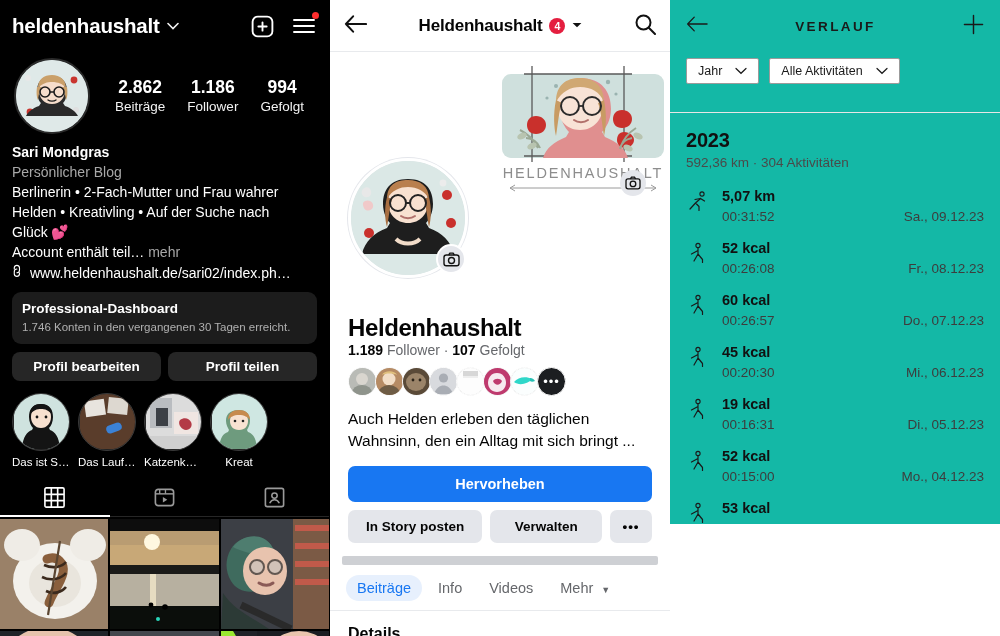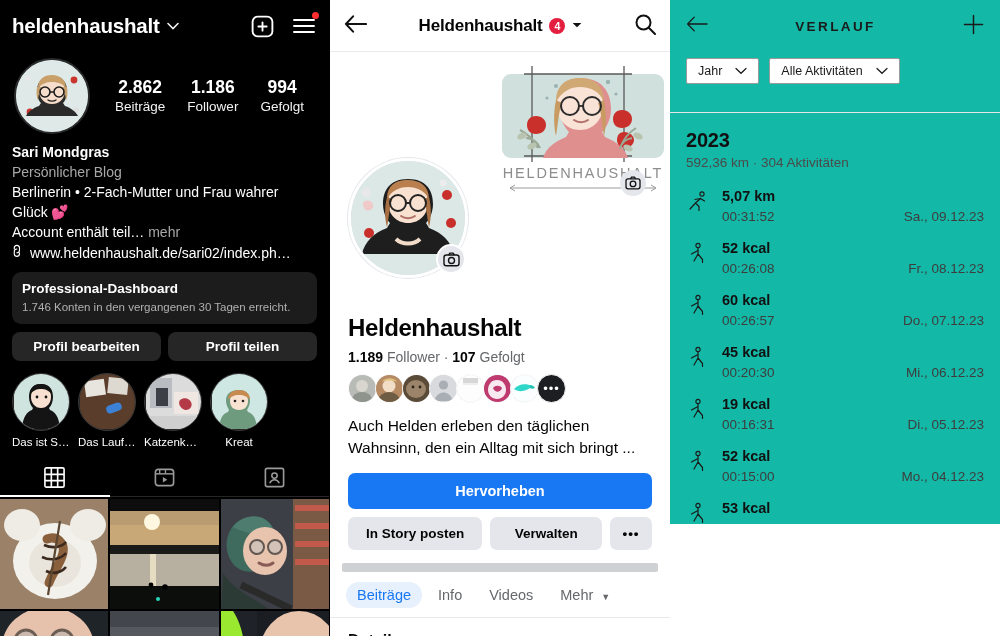--- a/index.html
+++ b/index.html
@@ -119,21 +119,21 @@
     box-shadow: 0 0 0 1px #e4e6eb;
   }
   .fb-avatar-cam {
     position: absolute; right: 2px; bottom: 4px; width: 30px; height: 30px;
     border-radius: 50%; background: #e4e6eb; border: 2px solid #fff;
     display:flex; align-items:center; justify-content:center;
   }
 
   .fb-body { padding: 112px 18px 0 18px; }
   .fb-pagename { font-size: 24px; font-weight: bold; letter-spacing: -0.4px; }
-  .fb-meta { font-size: 14px; color: #65676b; margin-top: 7px; }
+  .fb-meta { font-size: 14px; color: #65676b; }
   .fb-meta b { color: #050505; font-weight: bold; }
   .fb-friends { display: flex; margin-top: 9px; }
   .fb-friend {
     width: 29px; height: 29px; border-radius: 50%; overflow: hidden;
     border: 1.5px solid #fff; margin-right: -2px; background: #ccc; position: relative;
   }
   .fb-friend.more { background: #1c1e21; display:flex; align-items:center; justify-content:center; color:#fff; font-size:13px; letter-spacing:1px;}
   .fb-about { font-size: 15.5px; line-height: 22px; margin-top: 12px; color: #050505; }
 
   .fb-cta {
@@ -250,20 +250,21 @@
           <div class="num">994</div>
           <div class="lbl">Gefolgt</div>
         </div>
       </div>
     </div>
 
     <div class="ig-bio">
       <div class="ig-fullname">Sari Mondgras</div>
       <div class="ig-category">Persönlicher Blog</div>
       <div class="ig-biotext">Berlinerin • 2-Fach-Mutter und Frau wahrer</div>
+      <div class="ig-biotext">Helden • Kreativling • Auf der Suche nach</div>
       <div class="ig-biotext">Glück 💕</div>
       <div class="ig-biotext">
         <span>Account enthält teil…</span>
         <span class="ig-more">mehr</span>
       </div>
       <div class="ig-link">
         <span class="ig-linkicon">
           <svg width="14" height="14" viewBox="0 0 16 16">
               <path d="M6.5 9.5a3 3 0 004.2 0l2-2a3 3 0 00-4.2-4.2l-1 1" stroke="#fff" stroke-width="1.3" fill="none" stroke-linecap="round"></path>
               <path d="M9.5 6.5a3 3 0 00-4.2 0l-2 2a3 3 0 004.2 4.2l1-1" stroke="#fff" stroke-width="1.3" fill="none" stroke-linecap="round"></path>

